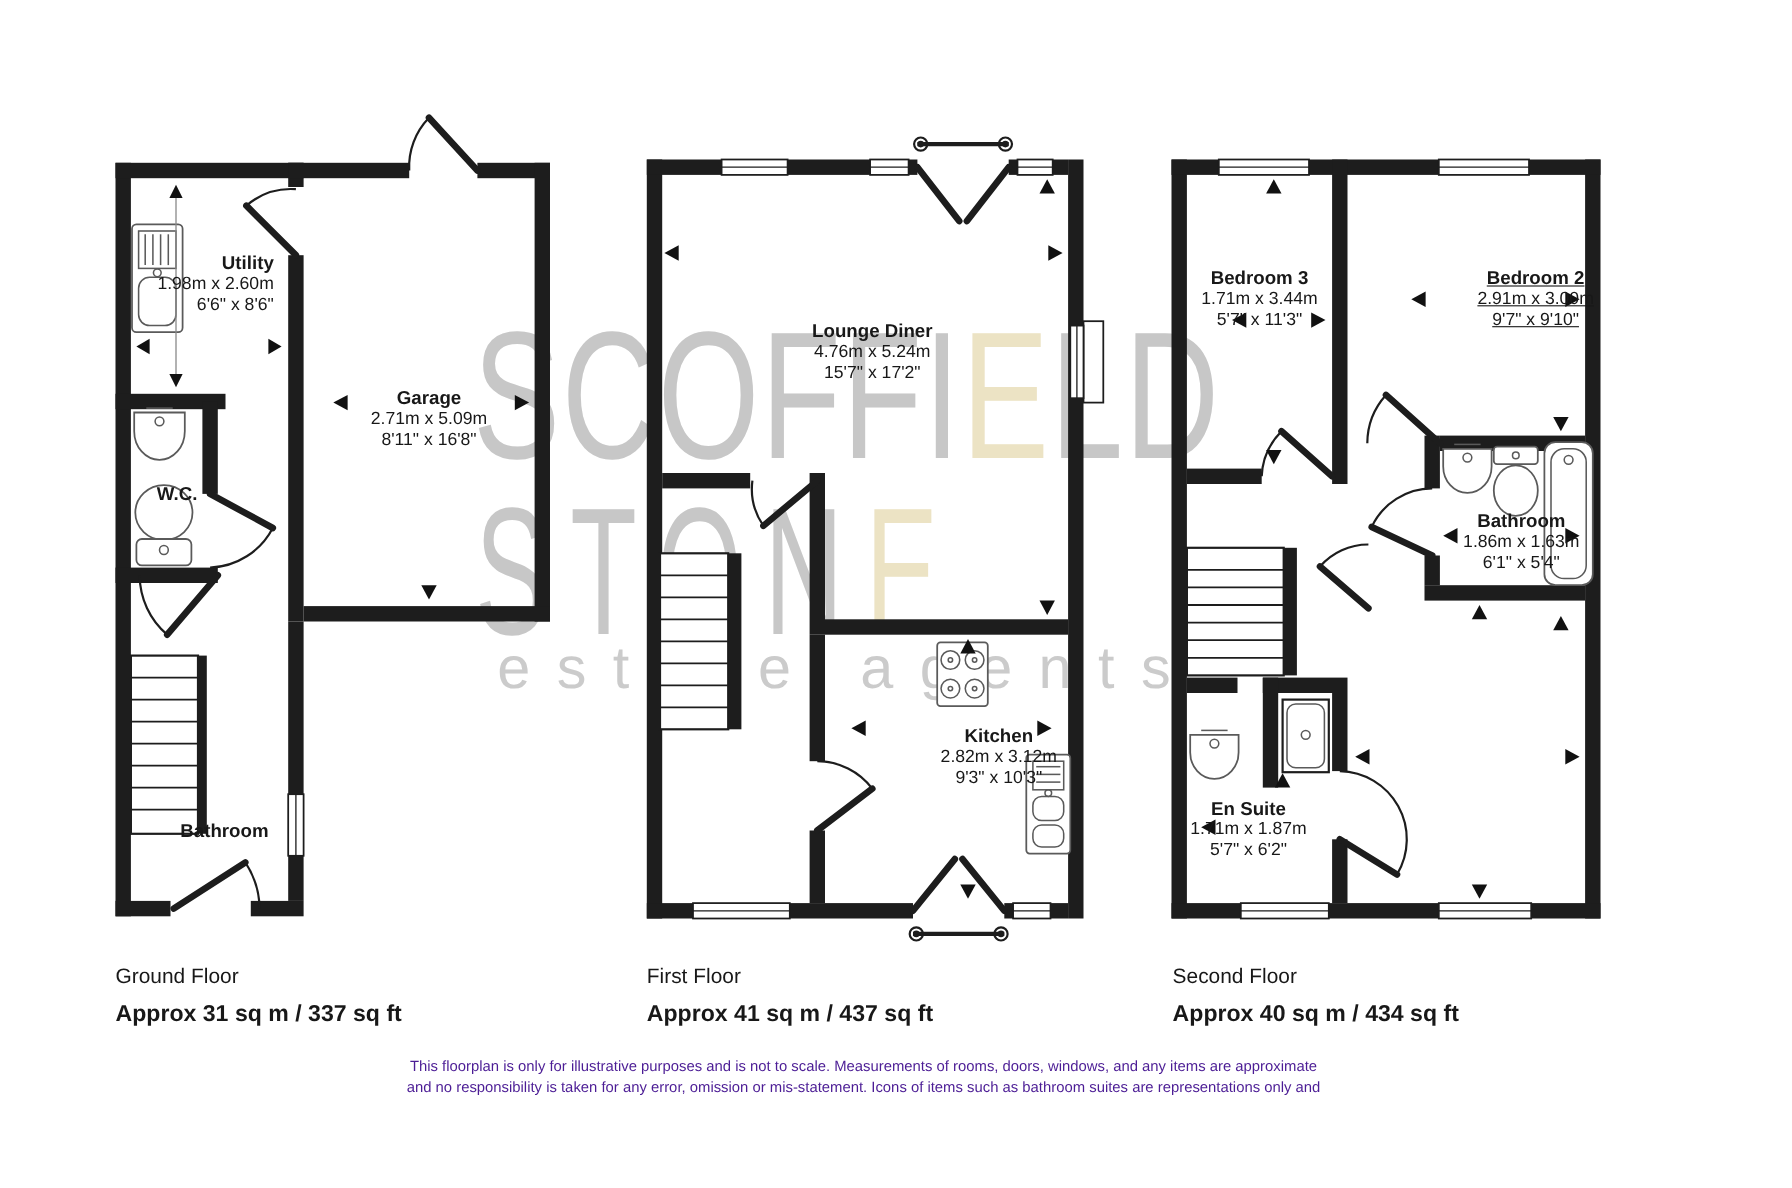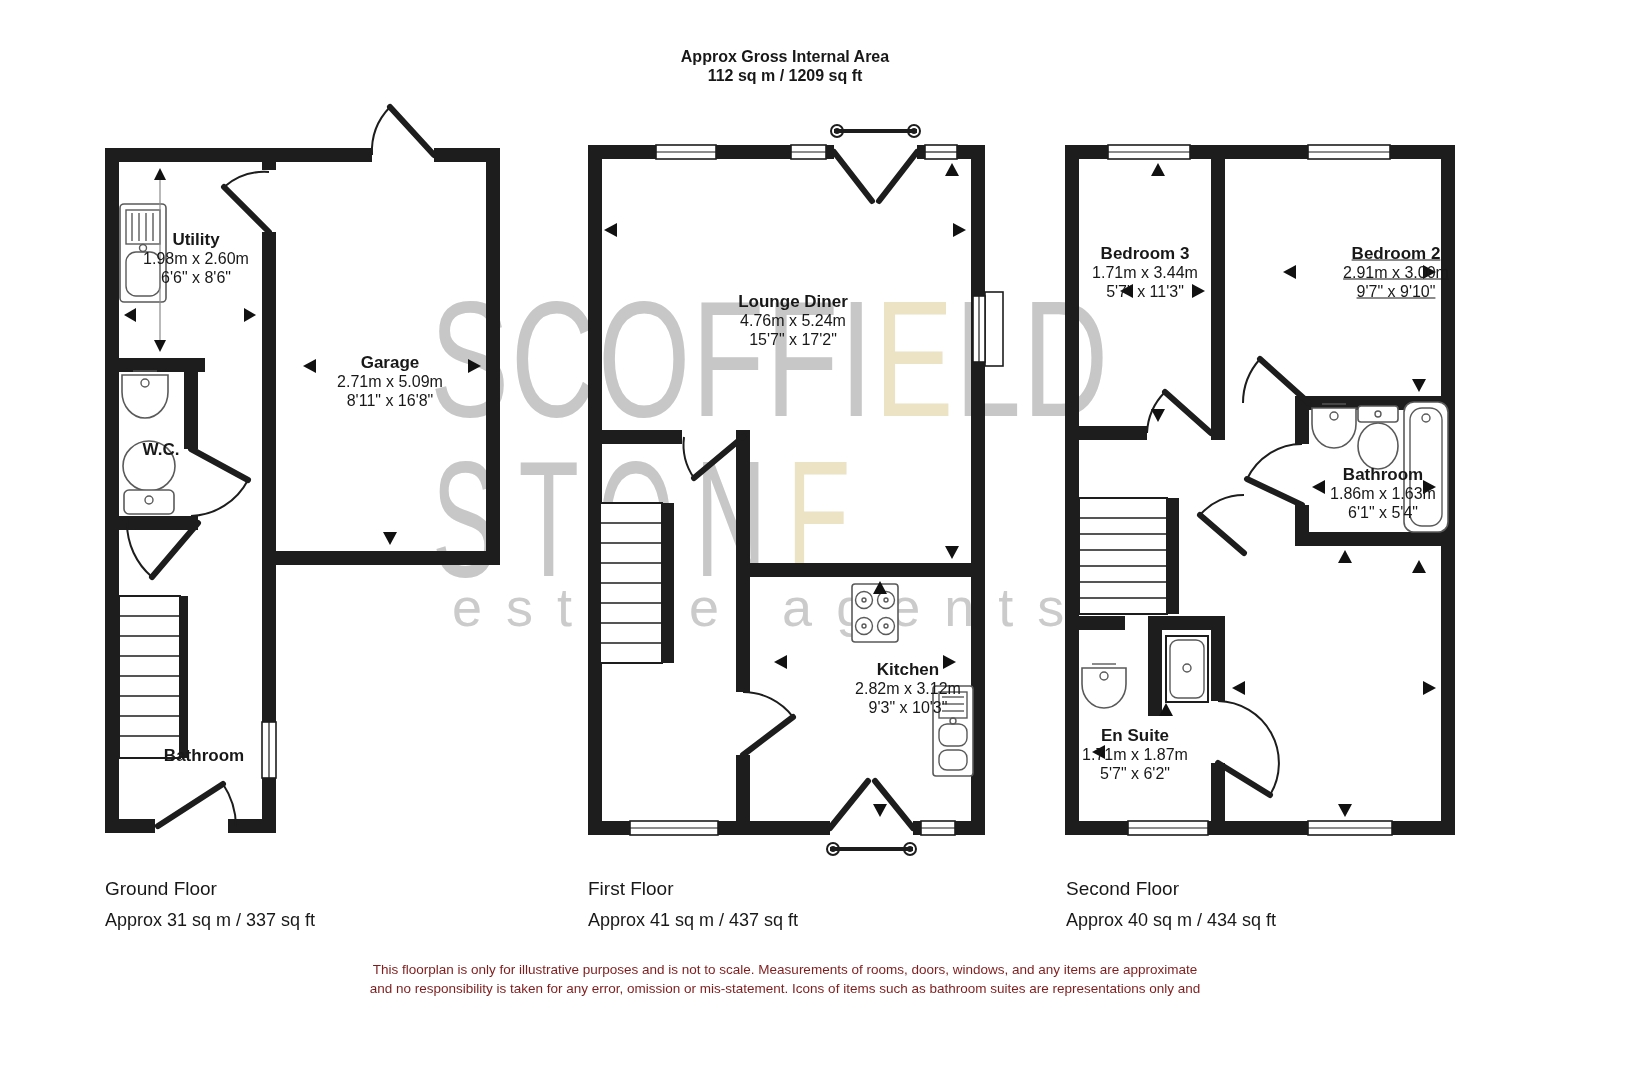--- a/index.html
+++ b/index.html
@@ -27,33 +27,29 @@
   .sbox{fill:#fff;stroke:#1d1d1d;stroke-width:2;}
   .tread{stroke:#1d1d1d;stroke-width:1.6;}
   .tri{fill:#111;}
   .dim{stroke:#8a8a8a;stroke-width:1.2;}
   .room-label{position:absolute;transform:translate(-50%,-50%);text-align:center;
         color:#181818;line-height:19px;white-space:nowrap;z-index:3;}
   .room-name{font-size:17px;font-weight:bold;}
   .room-dim{font-size:16px;}
   .floor-caption{position:absolute;z-index:3;}
   .floor-name{font-size:19px;}
-  .floor-area{font-size:18px;font-weight:normal;margin-top:10px;}
+  .floor-area{font-size:21px;font-weight:bold;margin-top:10px;}
   .footer{position:absolute;left:0;width:1570px;top:961px;text-align:center;
-        font-size:13.5px;line-height:18.5px;color:#7f1d1d;z-index:3;}
+        font-size:13.5px;line-height:18.5px;color:#4c1d95;z-index:3;}
 </style>
 </head>
 <body>
 
 <div class="page">
 
-  <div class="title-block">
-    <div>Approx Gross Internal Area</div>
-    <div>112 sq m / 1209 sq ft</div>
-  </div>
 
   <div class="wm wm1"><span>SCOFFI</span><span class="wm-accent">E</span><span>LD</span></div>
   <div class="wm wm2"><span>STON</span><span class="wm-accent">E</span></div>
   <div class="wm wm3">estate agents</div>
 
   <svg class="plan-svg" width="1629" height="1080" viewBox="0 0 1629 1080">
 
     <g>
 
       <rect class="w" x="105" y="148" width="14" height="685"></rect>
@@ -347,21 +343,21 @@
         <polygon class="tri" points="1232,688 1245,681 1245,695"></polygon>
         <polygon class="tri" points="1436,688 1423,681 1423,695"></polygon>
         <polygon class="tri" points="1345,550 1338,563 1352,563"></polygon>
         <polygon class="tri" points="1345,817 1338,804 1352,804"></polygon>
         <polygon class="tri" points="1092,752 1105,745 1105,759"></polygon>
         <polygon class="tri" points="1166,703 1159,716 1173,716"></polygon>
       </g>
     </g>
   </svg>
 
-  <div class="room-label" style="left:196px;top:258px;">
+  <div class="room-label" style="left:196px;top:258px;text-align:right;">
     <div class="room-name">Utility</div>
     <div class="room-dim">1.98m x 2.60m</div>
     <div class="room-dim">6'6" x 8'6"</div>
   </div>
   <div class="room-label" style="left:390px;top:381px;">
     <div class="room-name">Garage</div>
     <div class="room-dim">2.71m x 5.09m</div>
     <div class="room-dim">8'11" x 16'8"</div>
   </div>
   <div class="room-label" style="left:161px;top:449px;">

